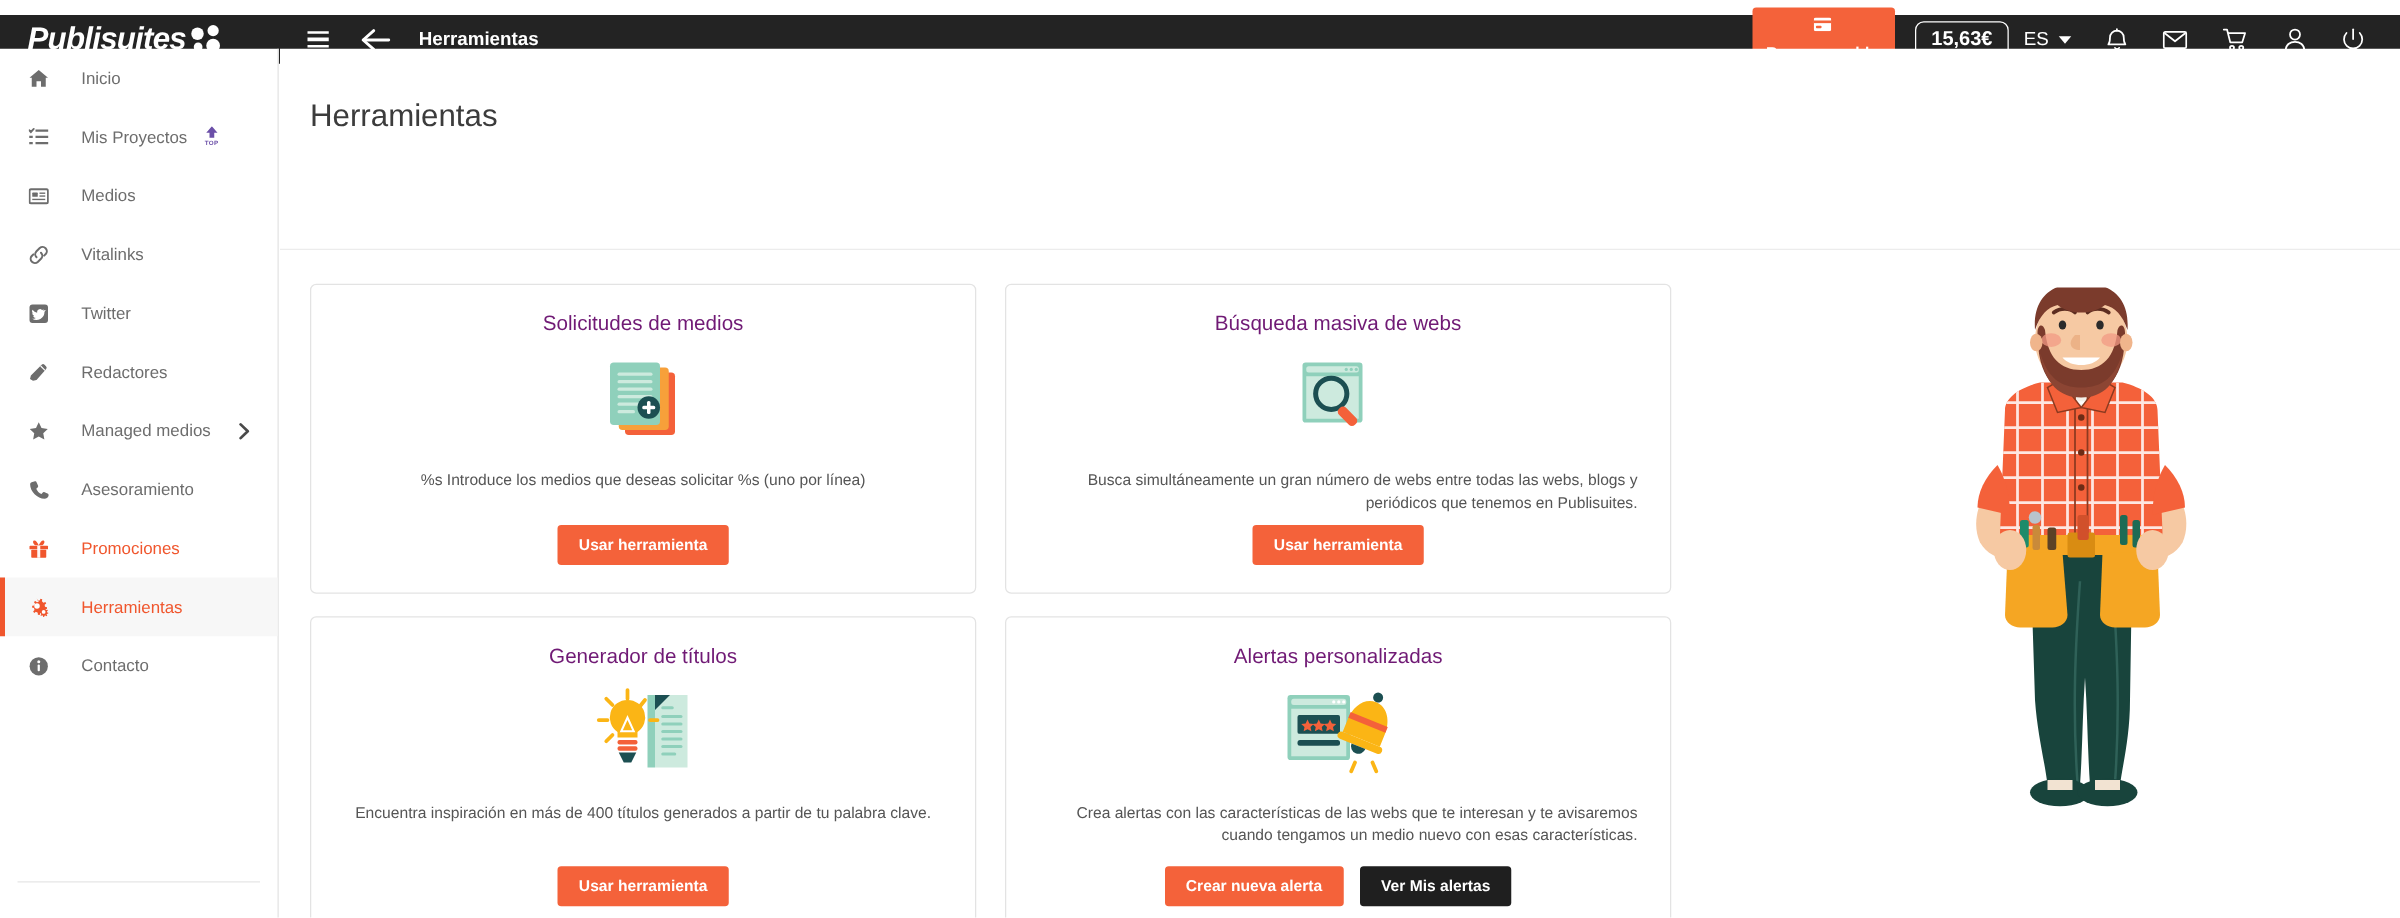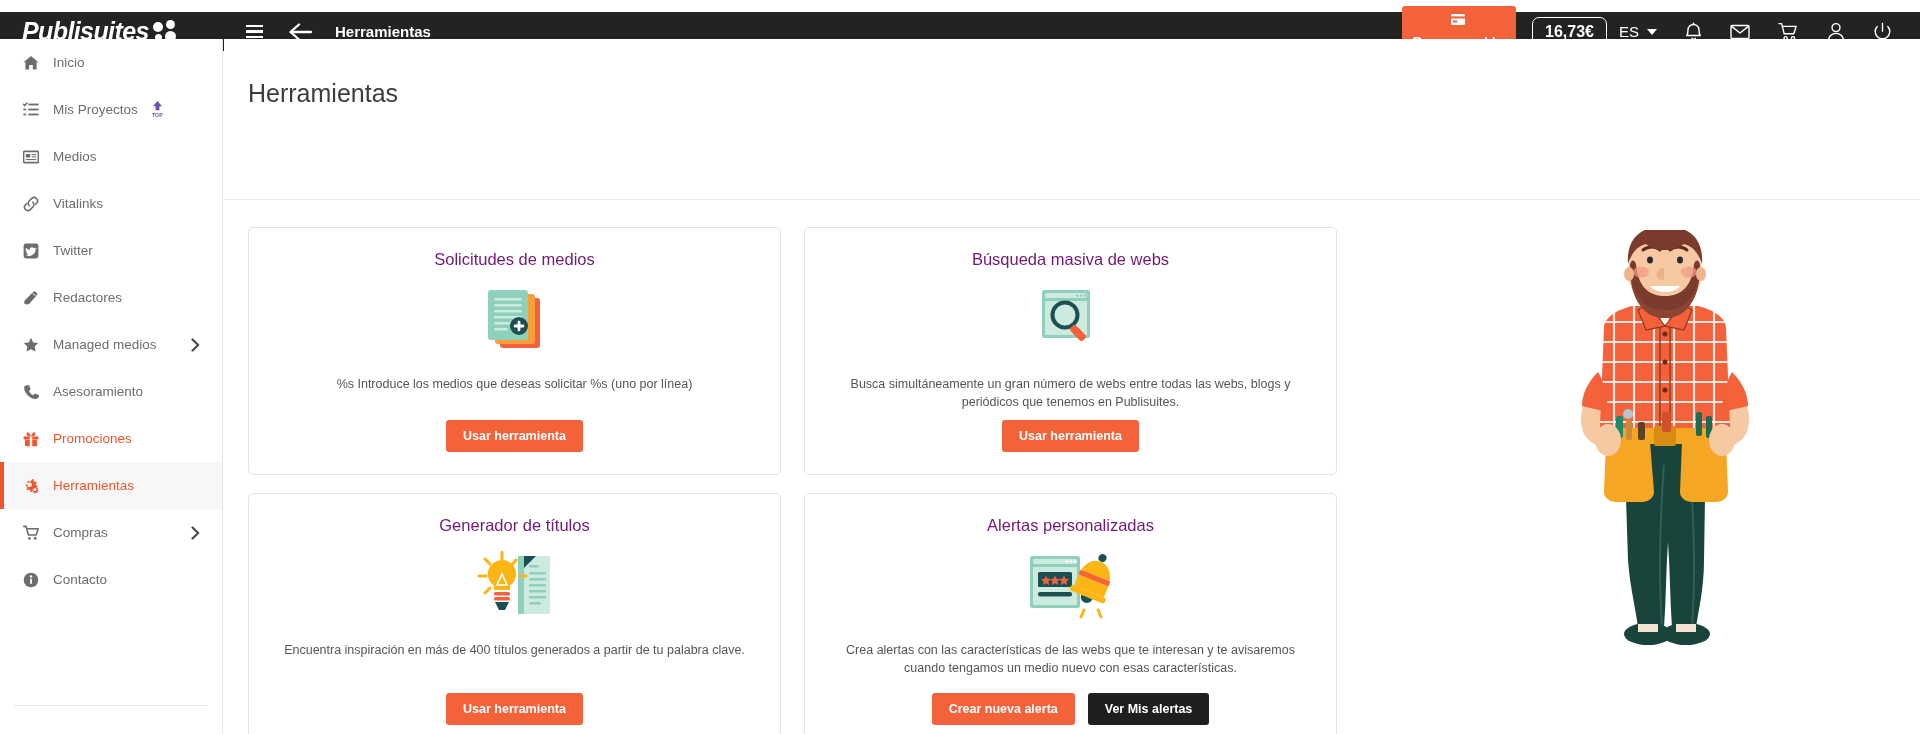--- a/index.html
+++ b/index.html
@@ -83,21 +83,21 @@
     display: flex; align-items: center;
     height: 47px; padding-left: 19px;
     color: #6d6d6d; font-size: 13.5px; cursor: pointer;
     border-left: 4px solid transparent;
     text-decoration: none;
   }
   .nav-item .nicon {
     width: 22px; display:flex; align-items:center; justify-content:flex-start;
     color: #6d6d6d; flex: 0 0 22px;
   }
-  .nav-item .nlabel { margin-left: 8px; white-space: nowrap; }
+  .nav-item .nlabel { margin-left: 20px; white-space: nowrap; }
   .nav-item.highlight { color: #f0562d; }
   .nav-item.highlight .nicon { color: #f0562d; }
   .nav-item.active {
     background: #f7f7f7; border-left: 4px solid #f0562d;
     color: #f0562d;
   }
   .nav-item.active .nicon { color: #f0562d; }
   .chev { margin-left: auto; margin-right: 22px; color: #555; display:flex; }
   .topbadge { margin-left: 14px; display: flex; flex-direction: column; align-items:center; }
   .topbadge .tb-txt { font-size: 5px; color: #6b4fa8; font-weight: bold; letter-spacing: .2px; margin-top:-1px;}
@@ -138,21 +138,21 @@
     display: flex; flex-direction: column; align-items: center;
   }
   .tool-card.r1 { height: 248px; }
   .tool-card.r2 { height: 255px; }
   .card-title {
     font-size: 16.5px; color: #701a75; font-weight: normal; text-align: center;
   }
   .card-ill { margin-top: 12px; height: 76px; display:flex; align-items:center; justify-content:center; }
   .card-desc {
     margin-top: 18px; font-size: 12.5px; color: #555555;
-    text-align: center; line-height: 1.45; max-width: 500px;
+    text-align: right; line-height: 1.45; max-width: 500px;
   }
   .card-btns { margin-top: auto; display: flex; gap: 13px; }
   .btn {
     border: none; border-radius: 3px; cursor: pointer;
     font-size: 12.5px; font-weight: bold; color: #ffffff;
     padding: 9px 17px; font-family: "Liberation Sans", sans-serif;
   }
   .btn-orange { background: #f4623a; }
   .btn-dark { background: #1f1f1f; }
 
@@ -196,21 +196,21 @@
     <span>
       <svg width="14" height="11" viewBox="0 0 14 11">
           <rect x="0" y="0" width="14" height="11" rx="1.6" fill="#fff"></rect>
           <rect x="0" y="2.4" width="14" height="2.1" fill="#f4623a"></rect>
           <rect x="1.8" y="6.6" width="4.4" height="2" rx="0.6" fill="#f4623a"></rect>
         </svg>
     </span>
     <span>Recargar saldo</span>
   </button>
 
-  <div class="balance">16,73€</div>
+  <div class="balance">15,63€</div>
 
   <div class="lang">
     <span>ES</span>
     <span class="caret"></span>
   </div>
 
   <div class="topicon">
     <svg width="17" height="19" viewBox="0 0 17 19" fill="none" stroke="#fff" stroke-width="1.4" stroke-linecap="round" stroke-linejoin="round">
       <path d="M3 8a5.5 5.5 0 0 1 11 0c0 4 1.3 5.5 1.3 5.5H1.7S3 12 3 8z"></path>
       <path d="M7 16.3a1.9 1.9 0 0 0 3.3 0"></path>
@@ -352,35 +352,20 @@
       <div class="nav-item active">
         <span class="nicon">
           <svg width="16" height="16" viewBox="0 0 16 16" fill="currentColor">
             <path d="M6.3 0.8 l.7 1.5 1.7.1 .7-1.5 1.4.5-.3 1.6 1.3 1.1 1.5-.6.7 1.3-1.3 1 .3 1.6 1.6.3-.1 1.5-1.6.1-.7 1.5 1 1.3-1.2.9-1.2-1.1-1.6.4-.4 1.6-1.5-.2-.1-1.6-1.5-.7-1.3 1-.9-1.2 1.1-1.2-.4-1.6-1.6-.4.2-1.5 1.6-.1.7-1.5-1-1.3 1.2-.9 1.2 1.1 1.6-.4z"></path>
             <circle cx="6.6" cy="6.7" r="2.2" fill="#ffffff"></circle>
             <path d="M11.9 9.4 l.5 1 1.1.1.4-1 1 .4-.2 1.1.9.8 1-.4.5.9-.9.7.2 1.1 1.1.2-.1 1-1.1.1-.5 1 .7.9-.9.6-.8-.8-1.1.3-.3 1.1-1-.1-.1-1.1-1-.5-.9.7-.6-.8.8-.8-.3-1.1-1.1-.3.1-1 1.1-.1.5-1-.7-.9z" transform="translate(-0.8,-0.9) scale(0.82) translate(2.6,1.6)"></path>
             <circle cx="11.9" cy="11.5" r="1.5" fill="#ffffff"></circle>
           </svg>
         </span>
         <span class="nlabel">Herramientas</span>
-      </div>
-      <div class="nav-item">
-        <span class="nicon">
-          <svg width="16" height="16" viewBox="0 0 16 16" fill="currentColor">
-            <path d="M0.8 1.4 h2.3 l2.3 8.6 h7.8 l1.9-6.2 H4.3" fill="none" stroke="currentColor" stroke-width="1.6" stroke-linecap="round" stroke-linejoin="round"></path>
-            <circle cx="6.4" cy="13.4" r="1.4"></circle>
-            <circle cx="12.2" cy="13.4" r="1.4"></circle>
-          </svg>
-        </span>
-        <span class="nlabel">Compras</span>
-        <span class="chev">
-          <svg width="9" height="14" viewBox="0 0 9 14" fill="none" stroke="#4a4a4a" stroke-width="2.2" stroke-linecap="round" stroke-linejoin="round">
-            <polyline points="1.5,1.5 7.2,7 1.5,12.5"></polyline>
-          </svg>
-        </span>
       </div>
       <div class="nav-item">
         <span class="nicon">
           <svg width="16" height="16" viewBox="0 0 16 16" fill="currentColor">
             <circle cx="8" cy="8" r="7.3"></circle>
             <rect x="7.1" y="6.6" width="1.8" height="5.4" rx="0.8" fill="#ffffff"></rect>
             <circle cx="8" cy="4.4" r="1.2" fill="#ffffff"></circle>
           </svg>
         </span>
         <span class="nlabel">Contacto</span>

